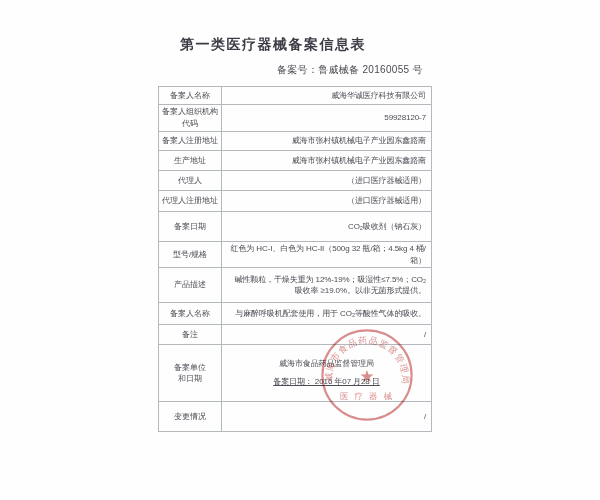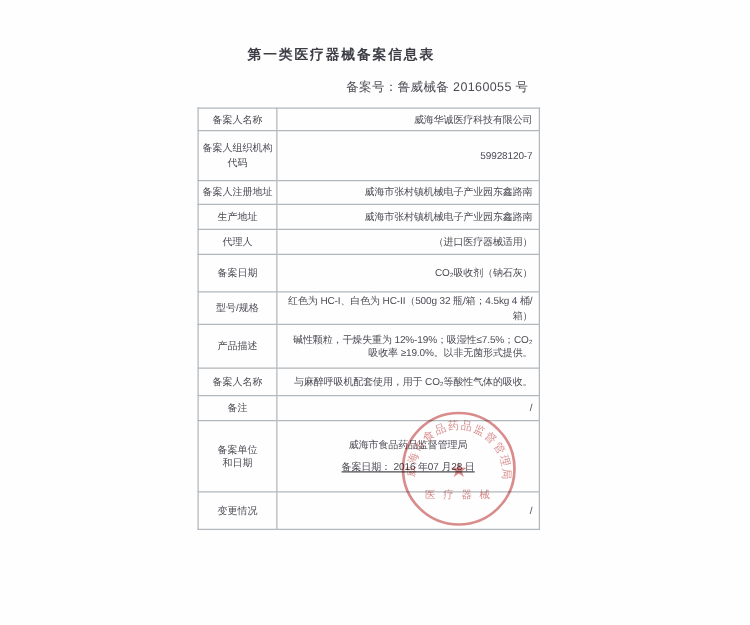--- a/index.html
+++ b/index.html
@@ -10,21 +10,21 @@
     position:relative;
     overflow:hidden;
     color:#4b4b54;
   }
   .page { position:absolute; inset:0; background:#fefefe; }
 
   .doc-title {
     position:absolute;
     top:36px; left:0; width:546px;
     text-align:center;
-    font-size:11px;
+    font-size:14px;
     font-weight:bold;
     color:#3d3d46;
     letter-spacing:1.5px;
   }
   .filing-no {
     position:absolute;
     top:63px; left:277px;
     font-size:10px;
     color:#4b4b54;
     letter-spacing:0.3px;
@@ -48,21 +48,21 @@
   .info-table td.lbl {
     width:63px;
     text-align:center;
     white-space:pre-line;
     padding:1px 2px;
   }
   .info-table td.val {
     padding:1px 5px;
     letter-spacing:-0.1px;
   }
-  tr.r1{height:18px} tr.r2{height:40px} tr.r3{height:19px} tr.r4{height:20px}
+  tr.r1{height:18px} tr.r2{height:27px} tr.r3{height:19px} tr.r4{height:20px}
   tr.r5{height:20px} tr.r6{height:21px} tr.r7{height:30px} tr.r8{height:25px}
   tr.r9{height:35px} tr.r10{height:22px} tr.r11{height:20px} tr.r12{height:57px}
   tr.r13{height:30px}
 
   td.val-filing { text-align:center; padding-left:40px; }
   .unit-line { line-height:18px; }
   .date-line { line-height:18px;text-decoration:underline; }
 
   .seal {
     position:absolute;
@@ -95,20 +95,24 @@
       <tr class="r3">
         <td class="lbl">备案人注册地址</td>
         <td class="val">威海市张村镇机械电子产业园东鑫路南</td>
       </tr>
       <tr class="r4">
         <td class="lbl">生产地址</td>
         <td class="val">威海市张村镇机械电子产业园东鑫路南</td>
       </tr>
       <tr class="r5">
         <td class="lbl">代理人</td>
+        <td class="val">（进口医疗器械适用）</td>
+      </tr>
+      <tr class="r6">
+        <td class="lbl">代理人注册地址</td>
         <td class="val">（进口医疗器械适用）</td>
       </tr>
       <tr class="r7">
         <td class="lbl">备案日期</td>
         <td class="val">CO₂吸收剂（钠石灰）</td>
       </tr>
       <tr class="r8">
         <td class="lbl">型号/规格</td>
         <td class="val">红色为 HC-I、白色为 HC-II（500g  32 瓶/箱；4.5kg  4 桶/箱）</td>
       </tr>

